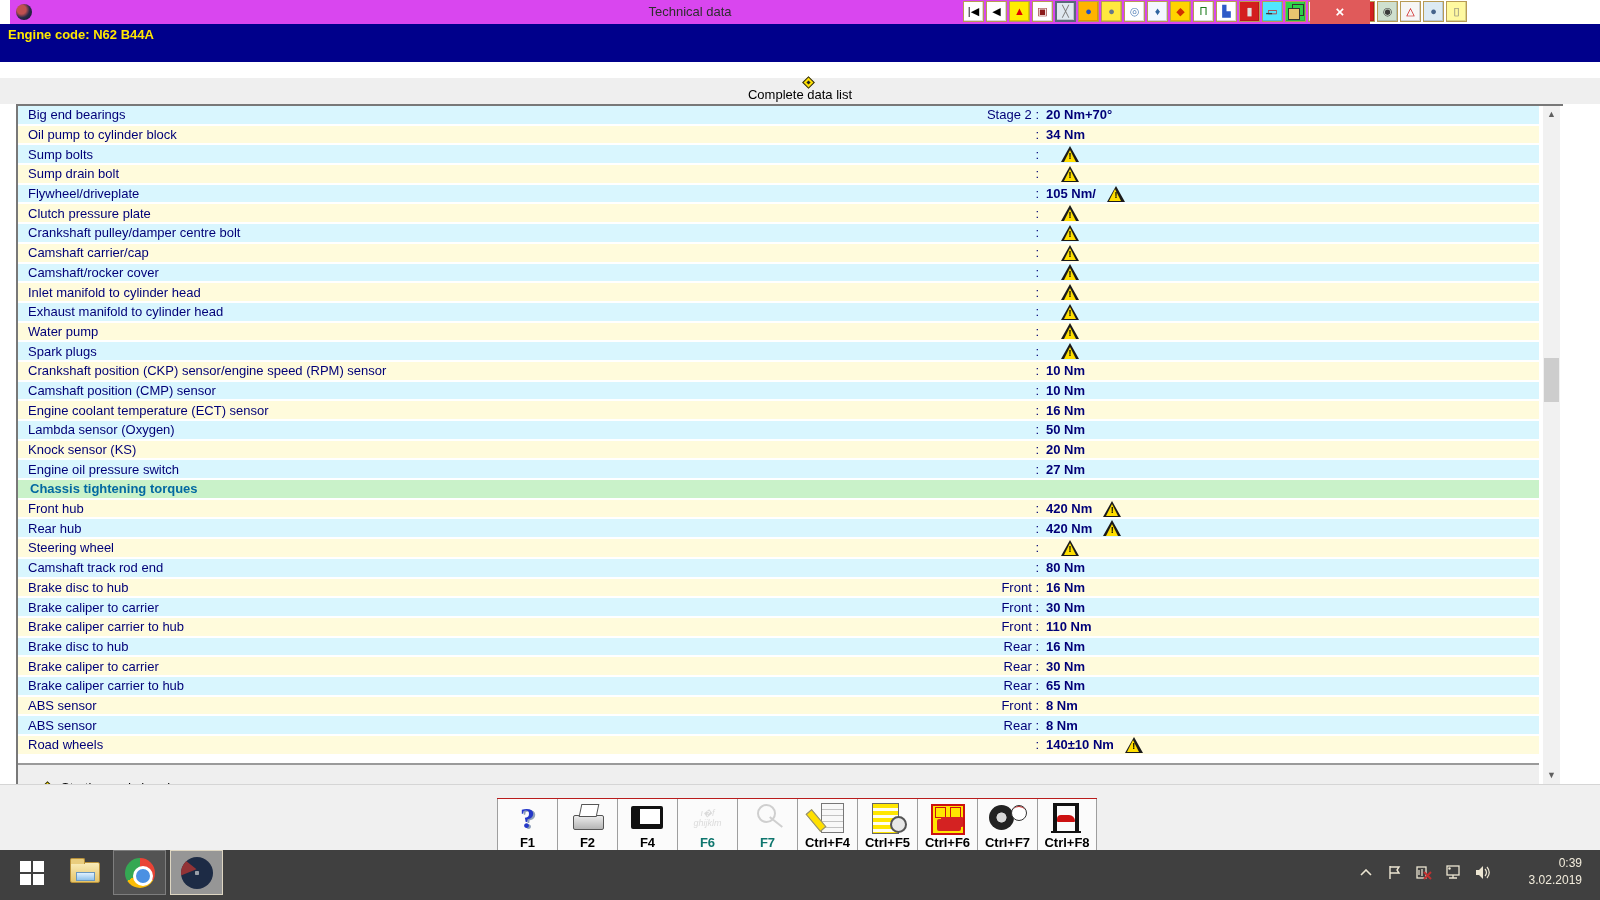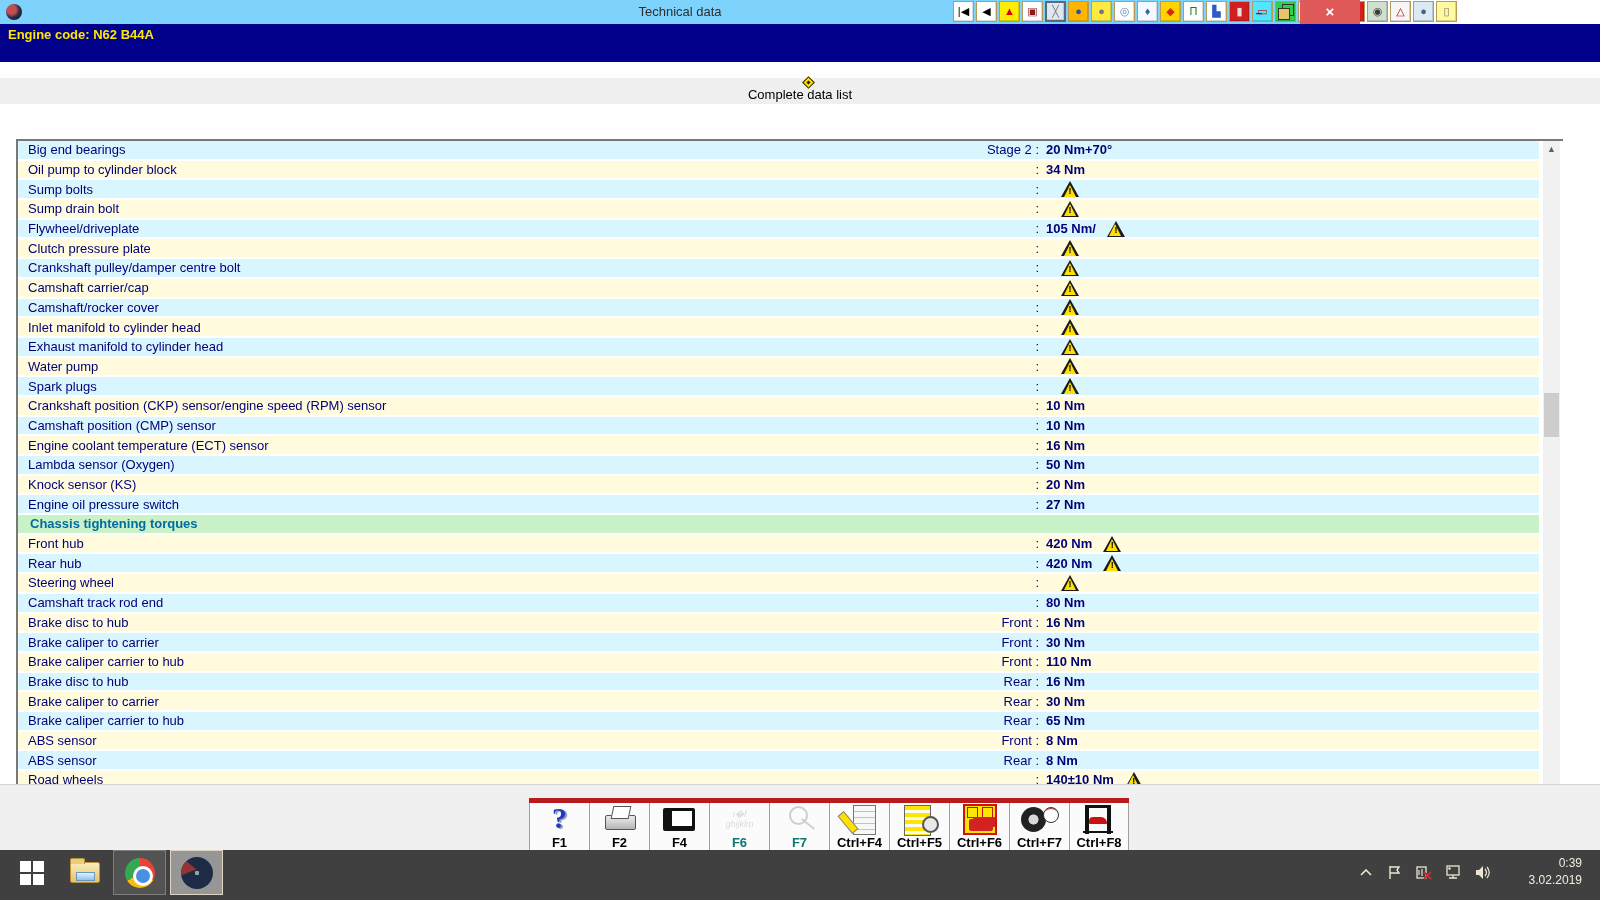--- a/index.html
+++ b/index.html
@@ -1,20 +1,20 @@
 <!DOCTYPE html>
 <html><head>
 <meta charset="utf-8">
 <style>
   * { margin:0; padding:0; box-sizing:border-box; }
   html,body { width:1600px; height:900px; overflow:hidden; }
   body { font-family:"Liberation Sans", sans-serif; background:#ffffff; position:relative; }
 
   
-  #titlebar { position:absolute; left:0; top:0; width:1360px; height:24px; background:#7dd3fc; }
+  #titlebar { position:absolute; left:10px; top:0; width:1360px; height:24px; background:#d946ef; }
   .app-icon { position:absolute; left:6px; top:4px; width:16px; height:16px; border-radius:50%;
               background:radial-gradient(circle at 35% 35%, #c05050 0 30%, #2a2a4a 55%, #101020 100%); }
   .tb-title { position:absolute; left:0; right:0; top:4px; text-align:center; font-size:13px; color:#2e2e2e; }
   #tb-icons { position:absolute; left:953px; top:1px; display:flex; gap:2px; }
   .tbi { width:21px; height:21px; background:#fff; border:1px solid #b89b55; display:flex; align-items:center;
          justify-content:center; font-size:11px; line-height:1; box-shadow:inset -1px -1px 0 rgba(0,0,0,.15); }
   .tbi.active { border:2px solid #5a6a7a; }
   .btn-min { position:absolute; right:94px; top:0; width:14px; height:22px; color:#3a3a3a; font-weight:bold;
              text-align:center; line-height:26px; font-size:12px; }
   .btn-restore { position:absolute; right:64px; top:2px; width:22px; height:20px; }
@@ -30,21 +30,21 @@
 
   
   #section-header { position:absolute; left:0; top:78px; width:1600px; height:26px; background:#efefef;
                     display:flex; align-items:center; font-size:13px; color:#000;flex-direction:column; }
   .diamond { width:9px; height:9px; background:#ffe000; border:1.5px solid #222; transform:rotate(45deg);
              margin:0 9px 0 25px; position:relative; }
   .diamond::after { content:""; position:absolute; left:2px; top:2px; width:3px; height:3px; background:#222; }
 
   
   #list-frame { position:absolute; left:16px; top:104px; width:1547px; height:680px; background:#fff;
-                border-top:2px solid #787878; border-left:2px solid #787878; overflow:hidden;margin-top:35px; }
+                border-top:2px solid #787878; border-left:2px solid #787878; overflow:hidden; }
   #rows { position:absolute; left:0; top:0; width:1521px; }
   .row { display:flex; align-items:center; height:19.7px; border-bottom:2px solid #fff; font-size:13px; color:#000078; }
   .row.c { background:#d9f6fe; }
   .row.y { background:#fffbdc; }
   .row.g { background:#c9f2c9; }
   .row .lbl { flex:1; padding-left:10px; white-space:nowrap; overflow:hidden; }
   .row.g .lbl { font-weight:bold; color:#0369a1; padding-left:12px; }
   .row .ql { width:118px; text-align:right; white-space:nowrap; }
   .row .val { width:500px; padding-left:7px; font-weight:bold; display:flex; align-items:center; gap:11px; }
   .row .val .only-warn { margin-left:15px; }
@@ -62,21 +62,21 @@
   #bottom-sec .inner { display:flex; align-items:center; height:26px; margin-top:9px; }
 
   
   #scrollbar { position:absolute; left:1525px; top:0; width:17px; height:678px; background:#f1f1f1; }
   .sb-btn { position:absolute; left:0; width:17px; height:17px; color:#606060; font-size:9px; text-align:center; line-height:17px; }
   .sb-up { top:0; } .sb-down { bottom:0; }
   .sb-thumb { position:absolute; left:1px; top:252px; width:15px; height:44px; background:#cdcdcd; }
 
   
   #toolbar { position:absolute; left:0; top:784px; width:1600px; height:71px; background:#f0f0f0; border-top:1px solid #d5d5d5; }
-  #fkeys { position:absolute; left:497px; top:13px; height:55px; display:flex; border-top:5px solid #b91c1c; border-bottom:1px solid #9f9f9f;margin-left:32px; }
+  #fkeys { position:absolute; left:497px; top:13px; height:55px; display:flex; border-top:1px solid #b91c1c; border-bottom:1px solid #9f9f9f; }
   .fk { width:60px; background:#fbfbfb; border-left:1px solid #9f9f9f; display:flex; flex-direction:column;
         align-items:center; justify-content:flex-end; padding-bottom:2px; }
   .fk:last-child { border-right:1px solid #9f9f9f; }
   .fk-icon { width:44px; height:34px; position:relative; display:flex; align-items:center; justify-content:center; }
   .fk-label { font-size:13px; font-weight:bold; color:#000; line-height:15px; }
   .fk.disabled .fk-label { color:#0f766e; }
   .fk.disabled .fk-icon { opacity:.45; filter:grayscale(1); }
 
   .icn-help::before { content:"?"; font-family:"Liberation Serif",serif; font-size:30px; font-weight:bold;
                       color:#2438c8; text-shadow:2px 1px 0 #8fa0b8; }

